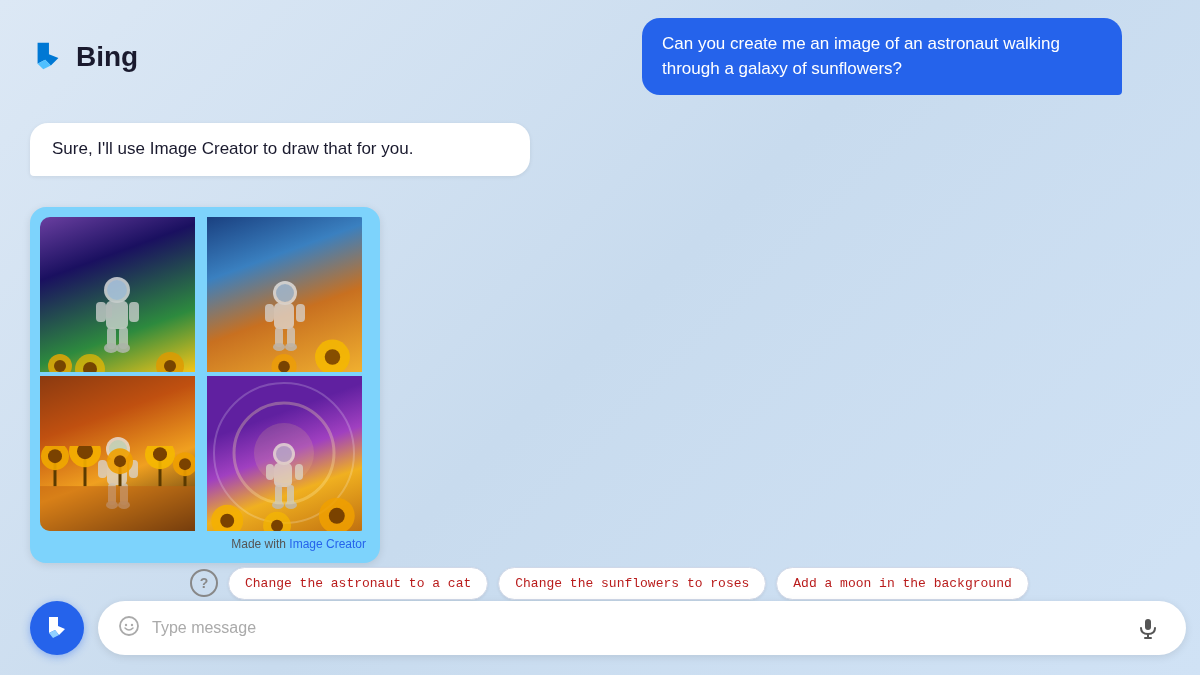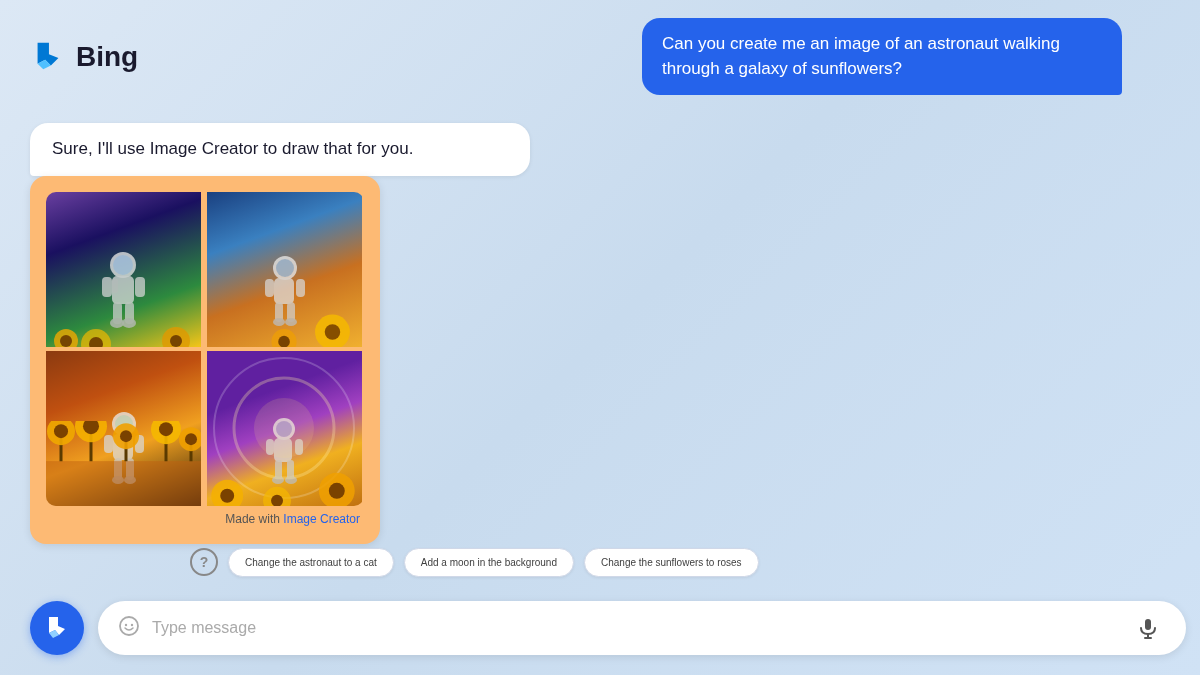--- a/index.html
+++ b/index.html
@@ -66,25 +66,26 @@
       border-radius: 18px 18px 18px 4px;
       padding: 14px 22px;
       max-width: 500px;
       font-size: 17px;
       line-height: 1.45;
       box-shadow: 0 1px 4px rgba(0,0,0,0.08);
     }
 
     
     .image-grid-card {
-      background: #fdba74;
+      background: #7dd3fc;
       border-radius: 16px;
-      padding: 16px;
+      padding: 10px;
       max-width: 350px;
       box-shadow: 0 2px 8px rgba(0,0,0,0.10);
+      margin-top: 31px;
     }
 
     .image-grid {
       display: grid;
       grid-template-columns: 1fr 1fr;
       grid-template-rows: 1fr 1fr;
       gap: 4px;
       border-radius: 10px;
       overflow: hidden;
     }
@@ -131,26 +132,27 @@
       font-weight: 700;
       cursor: pointer;
       flex-shrink: 0;
     }
 
     .suggestion-chip {
       background: white;
       border: 1.5px solid #d0d8e8;
       border-radius: 20px;
       padding: 8px 16px;
-      font-size: 10px;
-      color: #404040;
+      font-size: 13px;
+      color: #b91c1c;
       cursor: pointer;
       white-space: nowrap;
       box-shadow: 0 1px 3px rgba(0,0,0,0.07);
       transition: background 0.15s;
+      font-family: Liberation Mono, monospace;
     }
 
     
     .input-bar-wrapper {
       position: absolute;
       bottom: 20px;
       left: 30px;
       right: 14px;
       display: flex;
       align-items: center;
@@ -369,22 +371,22 @@
     </div>
 
     <div class="image-credit">
       <span>Made with </span><a href="#">Image Creator</a>
     </div>
   </div>
 
   <div class="suggestions-row">
     <div class="help-icon">?</div>
     <button class="suggestion-chip">Change the astronaut to a cat</button>
+    <button class="suggestion-chip">Change the sunflowers to roses</button>
     <button class="suggestion-chip">Add a moon in the background</button>
-    <button class="suggestion-chip">Change the sunflowers to roses</button>
   </div>
 
 </div>
 
 <div class="input-bar-wrapper">
 
   <div class="bing-button">
     <svg width="28" height="28" viewBox="0 0 28 28" fill="none">
       <path d="M6 3 L6 19 L12 16 L16 21 L22 15 L15 12 L15 3 Z" fill="white"></path>
       <path d="M6 19 L12 16 L16 21 L10 24 Z" fill="#90d0ff"></path>

